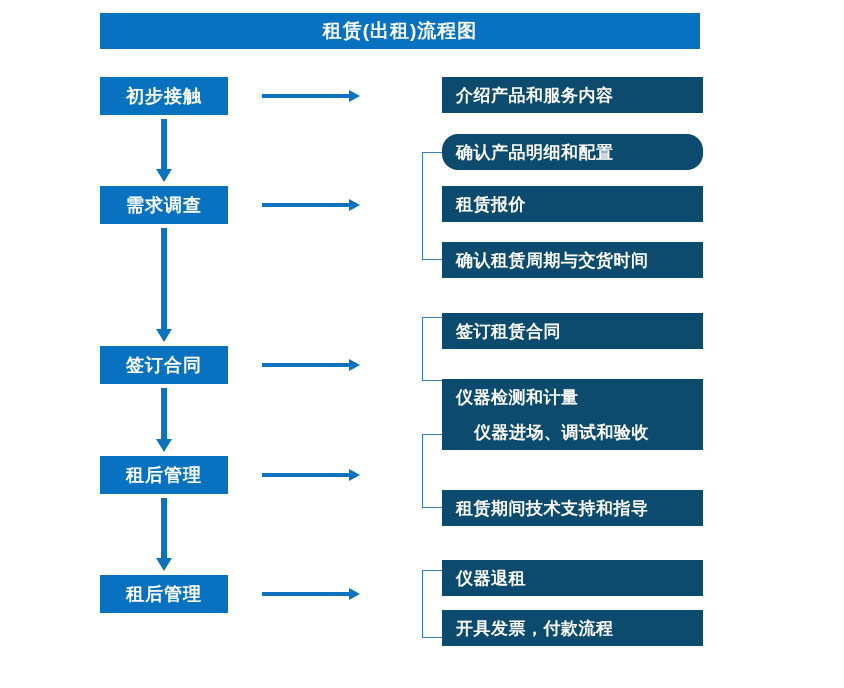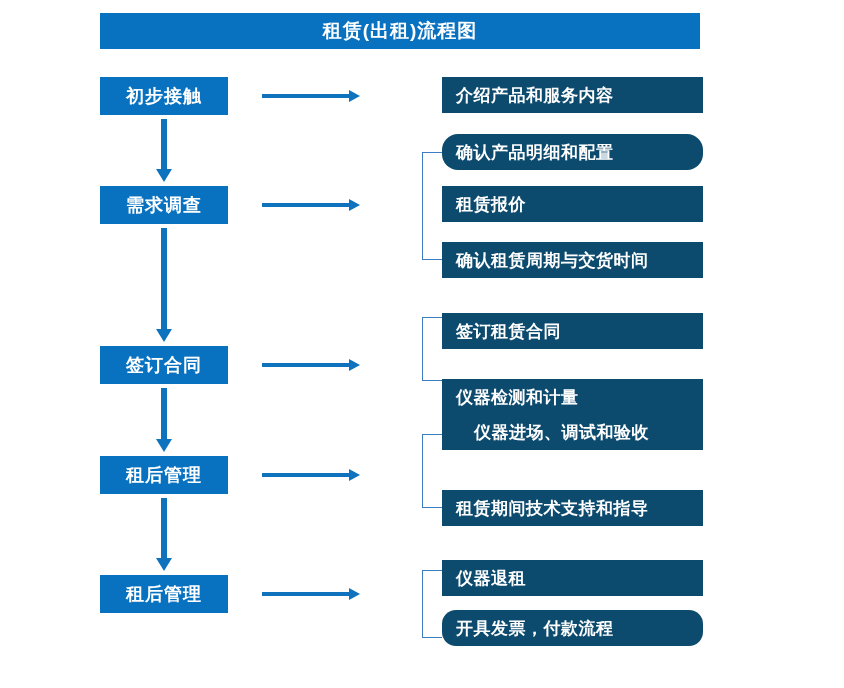--- a/index.html
+++ b/index.html
@@ -184,15 +184,15 @@
   <div class="detail-box" style="top:313px;">签订租赁合同</div>
 
   <div class="detail-box" style="top:379px;">仪器检测和计量</div>
 
   <div class="detail-box" style="top:414px;padding-left:32px;">仪器进场、调试和验收</div>
 
   <div class="detail-box" style="top:490px;">租赁期间技术支持和指导</div>
 
   <div class="detail-box" style="top:560px;">仪器退租</div>
 
-  <div class="detail-box" style="top:610px;border-radius:14px;">开具发票，付款流程</div>
+  <div class="detail-box" style="top:610px;">开具发票，付款流程</div>
 
 </div>
 
 </body></html>

